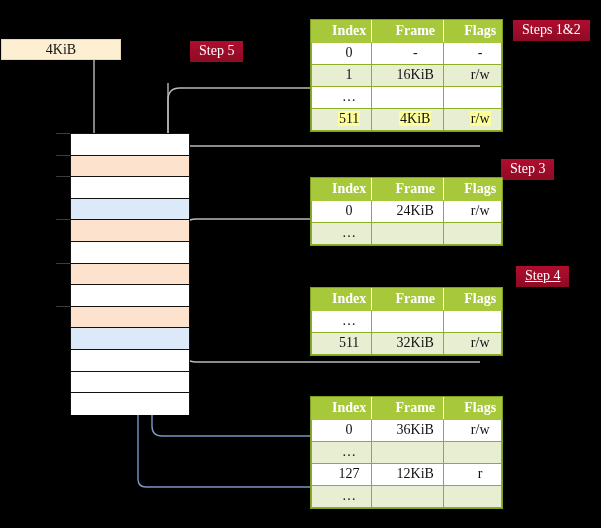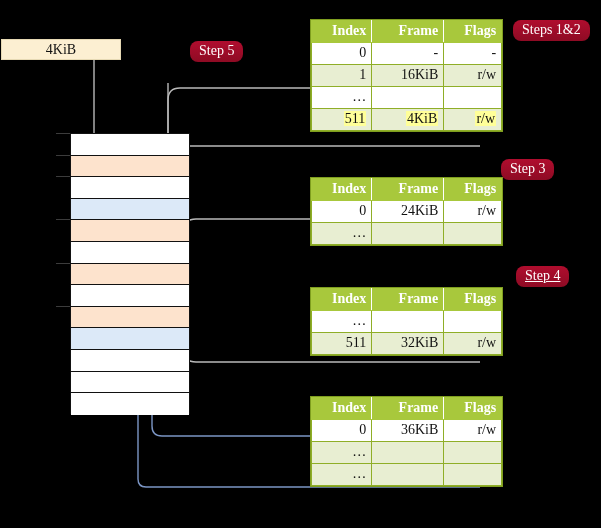--- a/index.html
+++ b/index.html
@@ -19,21 +19,21 @@
   
   .step-pill {
     position: absolute;
     background: #a80d2c;
     background: linear-gradient(#b00d2e, #8e0b24);
     color: #ffffff;
     font-family: "Liberation Serif", "DejaVu Serif", serif;
     font-size: 14px;
     line-height: 18px;
     padding: 1px 9px 2px 9px;
-    border-radius: 8px;
+    border-radius: 0;
     white-space: nowrap;
     text-align: center;
     box-shadow: 0 1px 0 rgba(0,0,0,0.5);
   }
 
   
   .frame-label {
     position: absolute;
     background: #fcefd2;
     color: #111111;
@@ -73,21 +73,21 @@
     position: absolute;
     border-collapse: collapse;
     font-family: "Liberation Serif", "DejaVu Serif", serif;
     font-size: 14px;
     background: #ffffff;
     box-shadow: 0 0 0 1px #7f9e1f;
   }
   .ptable th, .ptable td {
     border: 1px solid #8fae27;
     padding: 2px 5px 3px 20px;
-    text-align: right;
+    text-align: center;
     height: 20px;
     box-sizing: border-box;
     color: #111111;
     font-weight: normal;
     white-space: nowrap;
   }
   .ptable th {
     background: #a8c83c;
     color: #ffffff;
     font-weight: bold;
@@ -264,20 +264,25 @@
           <tr class="plain">
             <td class="col-index">0</td>
             <td class="col-frame">36KiB</td>
             <td class="col-flags">r/w</td>
           </tr>
           <tr class="alt">
             <td class="col-index">…</td>
             <td class="col-frame"></td>
             <td class="col-flags"></td>
           </tr>
+          <tr class="plain">
+            <td class="col-index">127</td>
+            <td class="col-frame">12KiB</td>
+            <td class="col-flags">r</td>
+          </tr>
           <tr class="alt">
             <td class="col-index">…</td>
             <td class="col-frame"></td>
             <td class="col-flags"></td>
           </tr>
         </tbody>
       </table>
     </div>
 
 </div>

